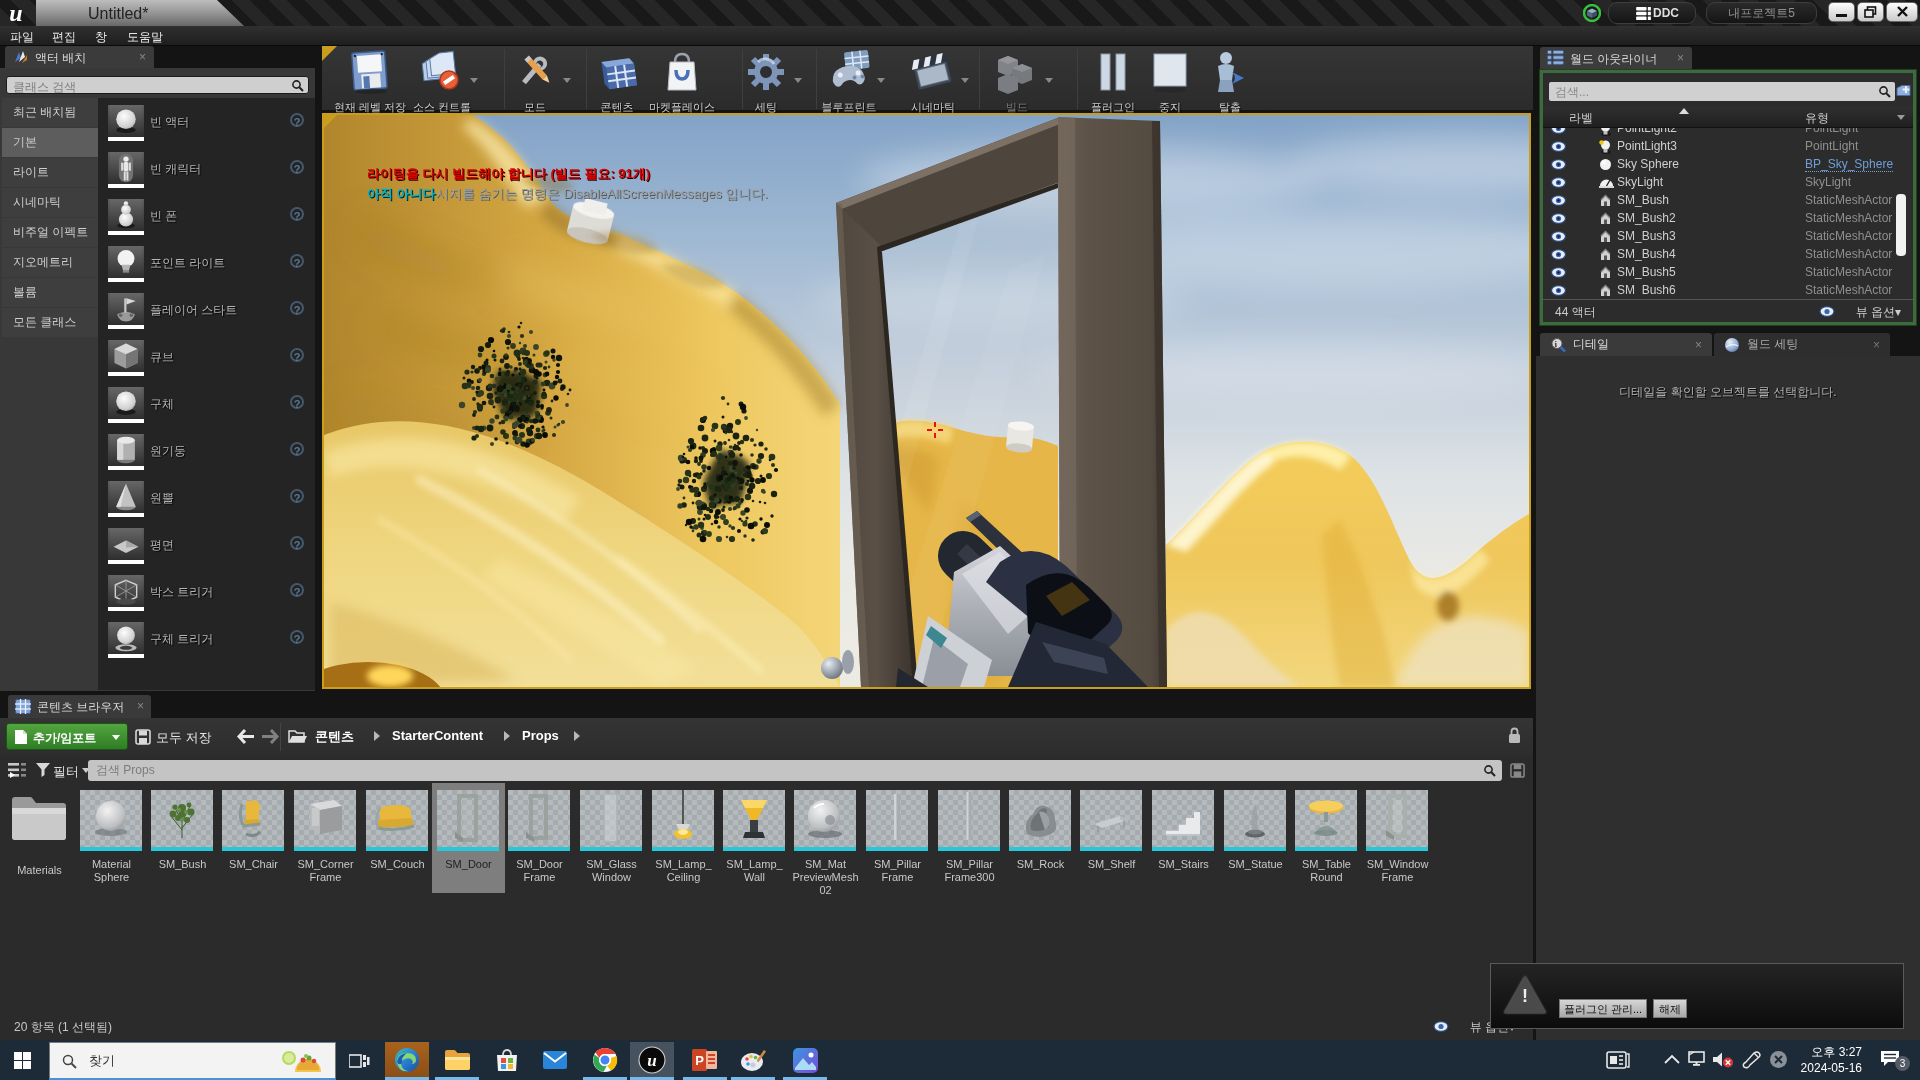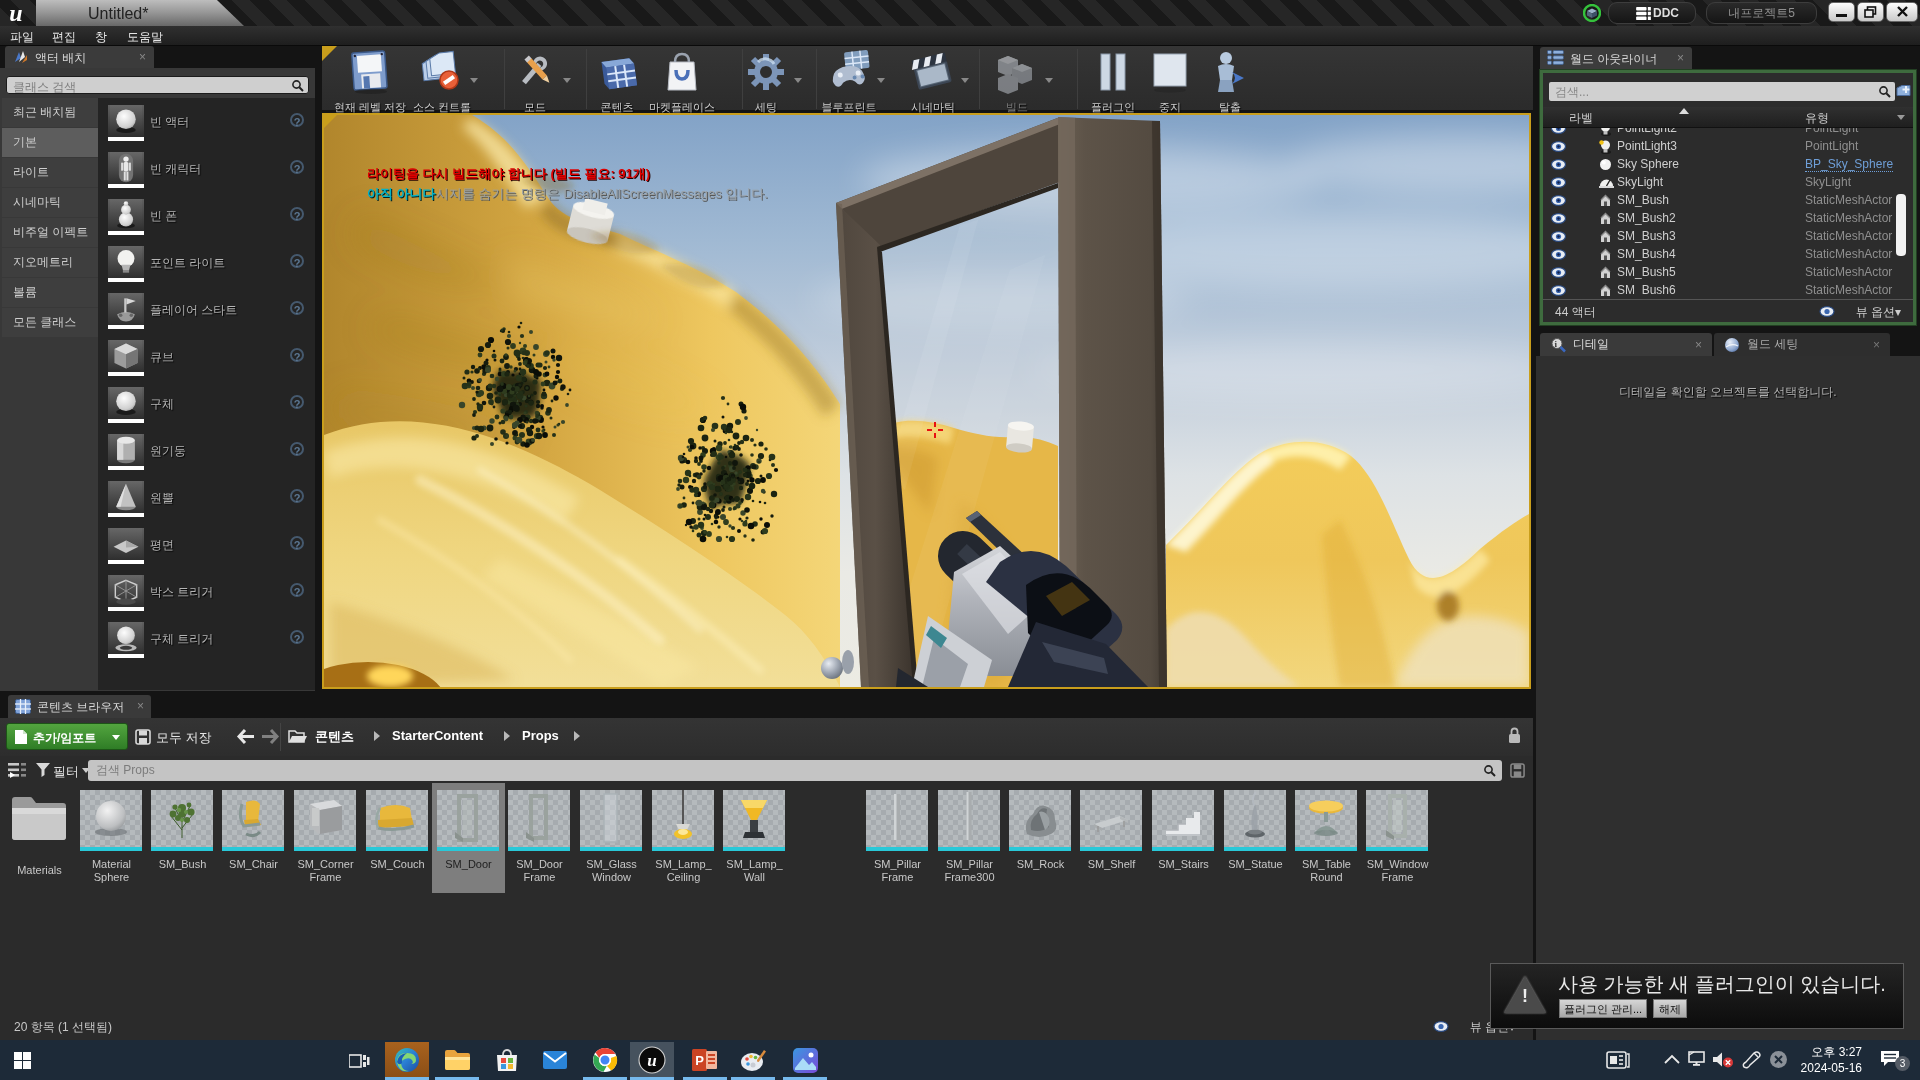--- a/index.html
+++ b/index.html
@@ -1728,20 +1728,31 @@
         <div class="thumb">
           <svg style="position:absolute;left:0;top:0" width="62" height="57" viewBox="0 0 62 57">
             <path d="M18,10 L44,10 L34,30 L28,30 Z" fill="#f0b824"></path>
             <path d="M18,10 L44,10 L40,18 L22,18 Z" fill="#f8d868"></path>
             <rect x="27" y="30" width="8" height="12" fill="#3a3e42"></rect>
             <path d="M22,42 l18,0 2,6 -22,0 z" fill="#2e3236"></path>
           </svg>
         </div>
         <div class="cyan"></div>
         <div class="tlbl" style="">SM_Lamp_<br>Wall</div>
+      </div><div class="tile" style="left:790px">
+        <div class="thumb">
+          <svg style="position:absolute;left:0;top:0" width="62" height="57" viewBox="0 0 62 57">
+            <ellipse cx="31" cy="44" rx="17" ry="4" fill="#60646a" opacity="0.6"></ellipse>
+            <circle cx="30" cy="26" r="16" fill="url(#asg)"></circle>
+            <path d="M20,18 a14,14 0 0 1 10,-4" stroke="#fff" stroke-width="2" fill="none"></path>
+            <circle cx="36" cy="30" r="5" fill="#8a8e94" opacity="0.7"></circle>
+          </svg>
+        </div>
+        <div class="cyan"></div>
+        <div class="tlbl" style="">SM_Mat<br>PreviewMesh<br>02</div>
       </div><div class="tile" style="left:862px">
         <div class="thumb">
           <svg style="position:absolute;left:0;top:0" width="62" height="57" viewBox="0 0 62 57">
             <rect x="28" y="4" width="6" height="46" fill="#a8acae"></rect>
             <rect x="28" y="4" width="2.5" height="46" fill="#d0d4d6"></rect>
           </svg>
         </div>
         <div class="cyan"></div>
         <div class="tlbl" style="">SM_Pillar<br>Frame</div>
       </div><div class="tile" style="left:934px">
@@ -1825,33 +1836,49 @@
 <svg style="position:absolute;right:84px;top:8px" width="16" height="11" viewBox="0 0 15 11">
         <ellipse cx="7.5" cy="5.5" rx="7" ry="4.8" fill="#e8edf4" stroke="#2a4a80" stroke-width="1.2"></ellipse>
         <circle cx="7.5" cy="5.5" r="2.6" fill="#3a66b0"></circle>
       </svg>
     </div>
   </div>
 
 <div class="abs" id="notif">
 <div class="tri"></div>
     <div class="bang">!</div>
-<div class="title">사용 가능한 새 플러그인이 있습니다.</div>
 <div class="nbtn" style="left:68px;width:88px">플러그인 관리...</div>
 <div class="nbtn" style="left:162px;width:34px">해제</div>
 </div>
 
 <div class="abs" id="taskbar">
 <div class="ticon" style="left:5px;width:34px">
       <svg width="17" height="17" viewBox="0 0 17 17" fill="#fff">
         <rect x="0" y="0" width="8" height="8"></rect>
         <rect x="9" y="0" width="8" height="8"></rect>
         <rect x="0" y="9" width="8" height="8"></rect>
         <rect x="9" y="9" width="8" height="8"></rect>
       </svg>
+    </div>
+<div id="tb-search">
+      <svg style="position:absolute;left:12px;top:11px" width="15" height="15" viewBox="0 0 15 15">
+        <circle cx="6" cy="6" r="4.5" fill="none" stroke="#444" stroke-width="1.5"></circle>
+        <line x1="9.5" y1="9.5" x2="14" y2="14" stroke="#444" stroke-width="1.8"></line>
+      </svg>
+<span style="position:absolute;left:39px;top:9px;font-size:13px;color:#333">찾기</span>
+<div style="position:absolute;right:14px;top:3px"><svg width="40" height="30" viewBox="0 0 40 30">
+          <circle cx="8" cy="12" r="7" fill="#b8d860"></circle>
+          <circle cx="8" cy="12" r="5" fill="#d8ec9a"></circle>
+          <path d="M14,26 a13,13 0 0 1 26,0 z" fill="#f2c648"></path>
+          <path d="M16,24 a11,11 0 0 1 22,0 z" fill="#e8a838"></path>
+          <circle cx="22" cy="14" r="2.5" fill="#d84a3c"></circle>
+          <circle cx="28" cy="12" r="2.5" fill="#68a43c"></circle>
+          <circle cx="33" cy="15" r="2.2" fill="#d84a3c"></circle>
+          <circle cx="25" cy="10" r="2" fill="#88c44c"></circle>
+        </svg></div>
     </div>
 <div class="ticon" style="left:340px;width:38px">
       <svg width="21" height="18" viewBox="0 0 21 18">
         <rect x="0" y="3" width="12" height="12" fill="none" stroke="#e8e8e8" stroke-width="1.6"></rect>
         <rect x="14" y="3" width="3" height="5" fill="#e8e8e8"></rect>
         <rect x="14" y="10" width="3" height="5" fill="#e8e8e8"></rect>
         <rect x="18" y="5" width="2.5" height="8" fill="#e8e8e8"></rect>
       </svg>
     </div>
 <div class="ticon" style="left:385px;width:44px;background:linear-gradient(#a8621e,#8a4e16);height:36px;top:2px">

